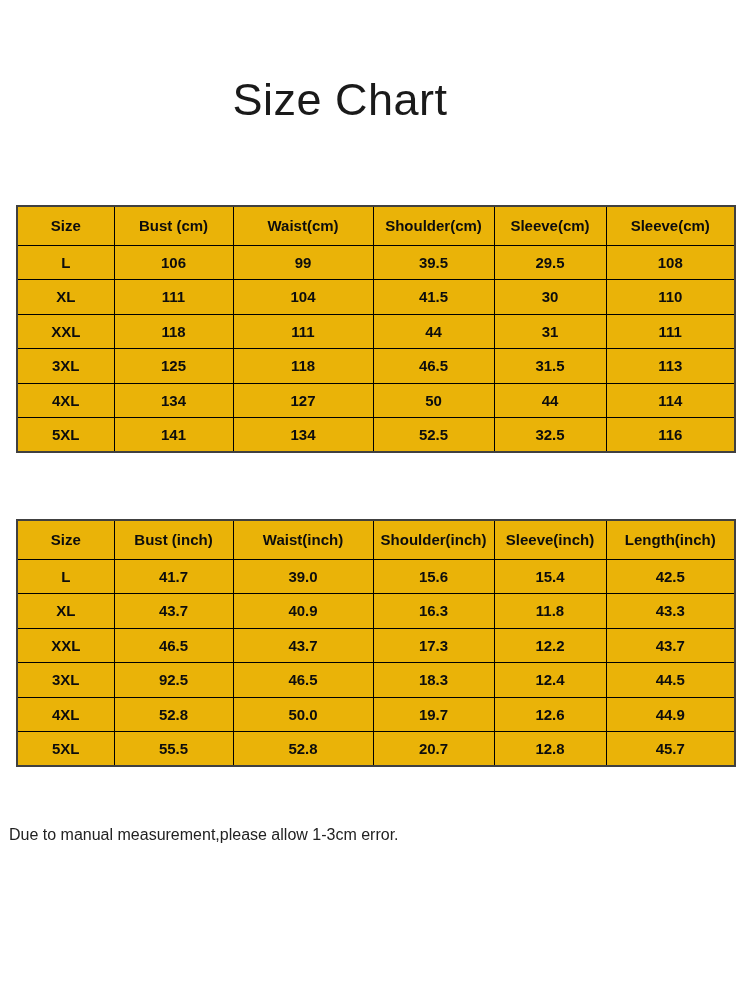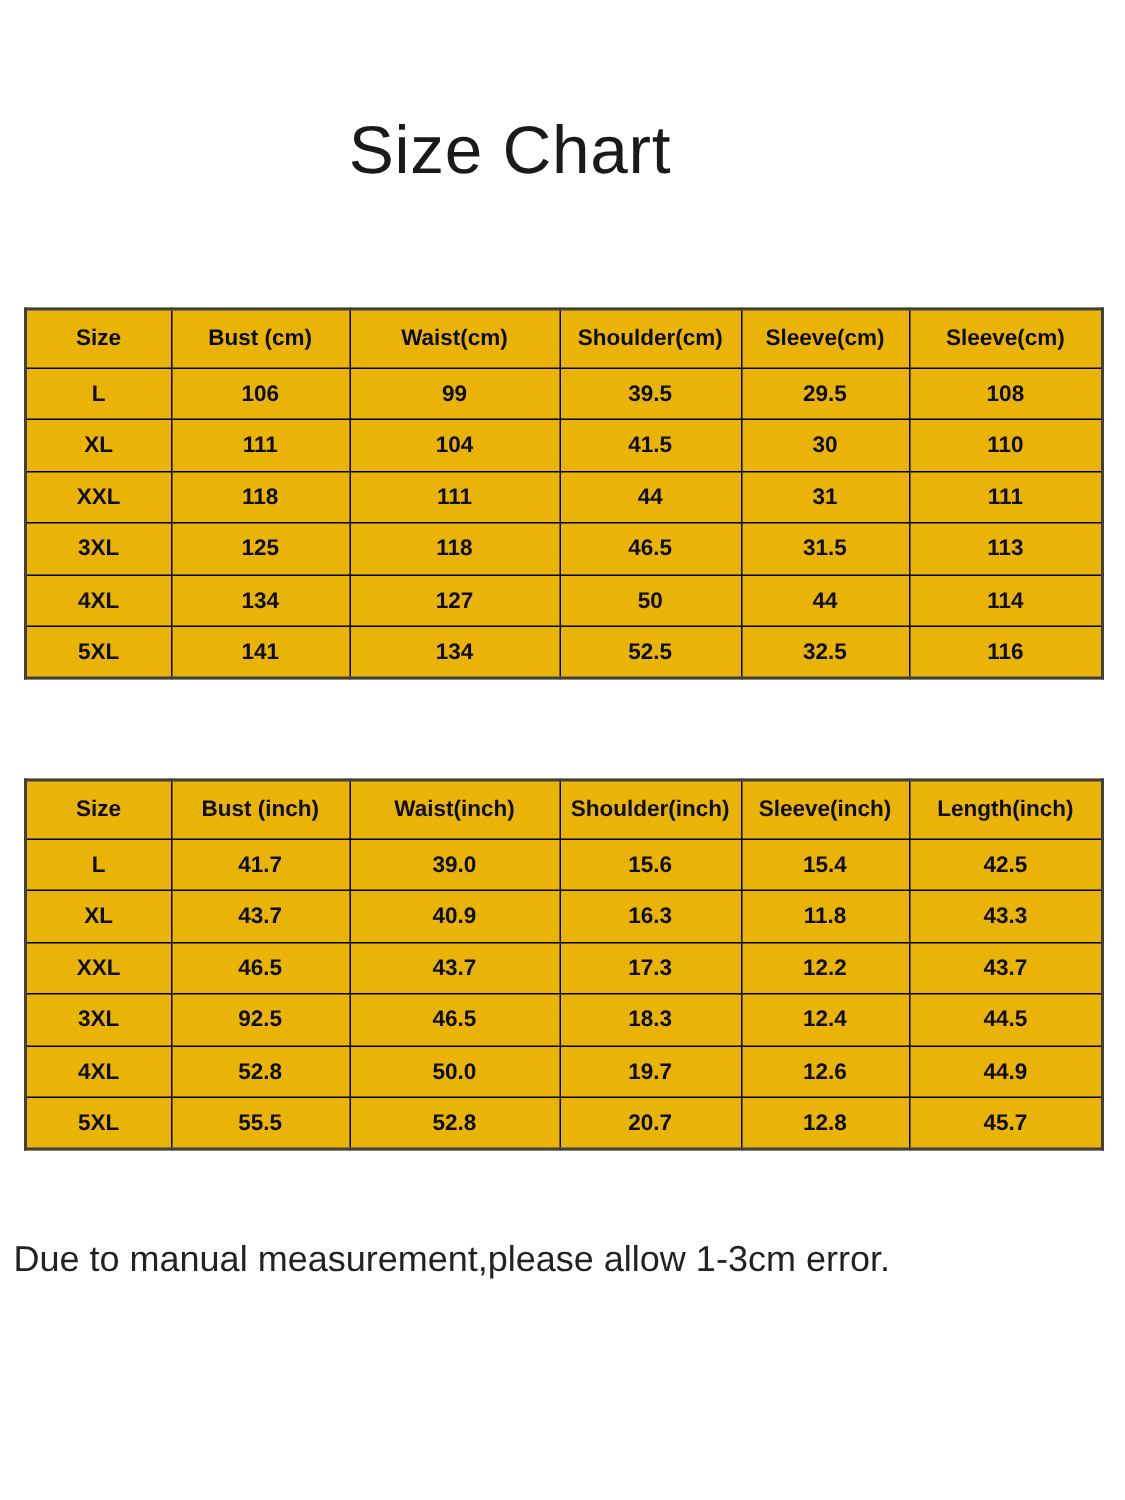--- a/index.html
+++ b/index.html
@@ -42,21 +42,21 @@
     font-size: 15px;
     color: #0d0d0d;
     padding: 0;
   }
   .size-table th { height: 39px; font-size: 15px; }
   .size-table td { height: 34.5px; }
   .measurement-note {
     position: absolute;
     top: 826px;
     left: 9px;
-    font-size: 24px;
+    font-size: 16px;
     font-weight: 400;
     color: #222222;
   }
 </style>
 </head>
 <body>
 
 <h1 class="page-title">Size Chart</h1>
 
 <table class="size-table cm">

